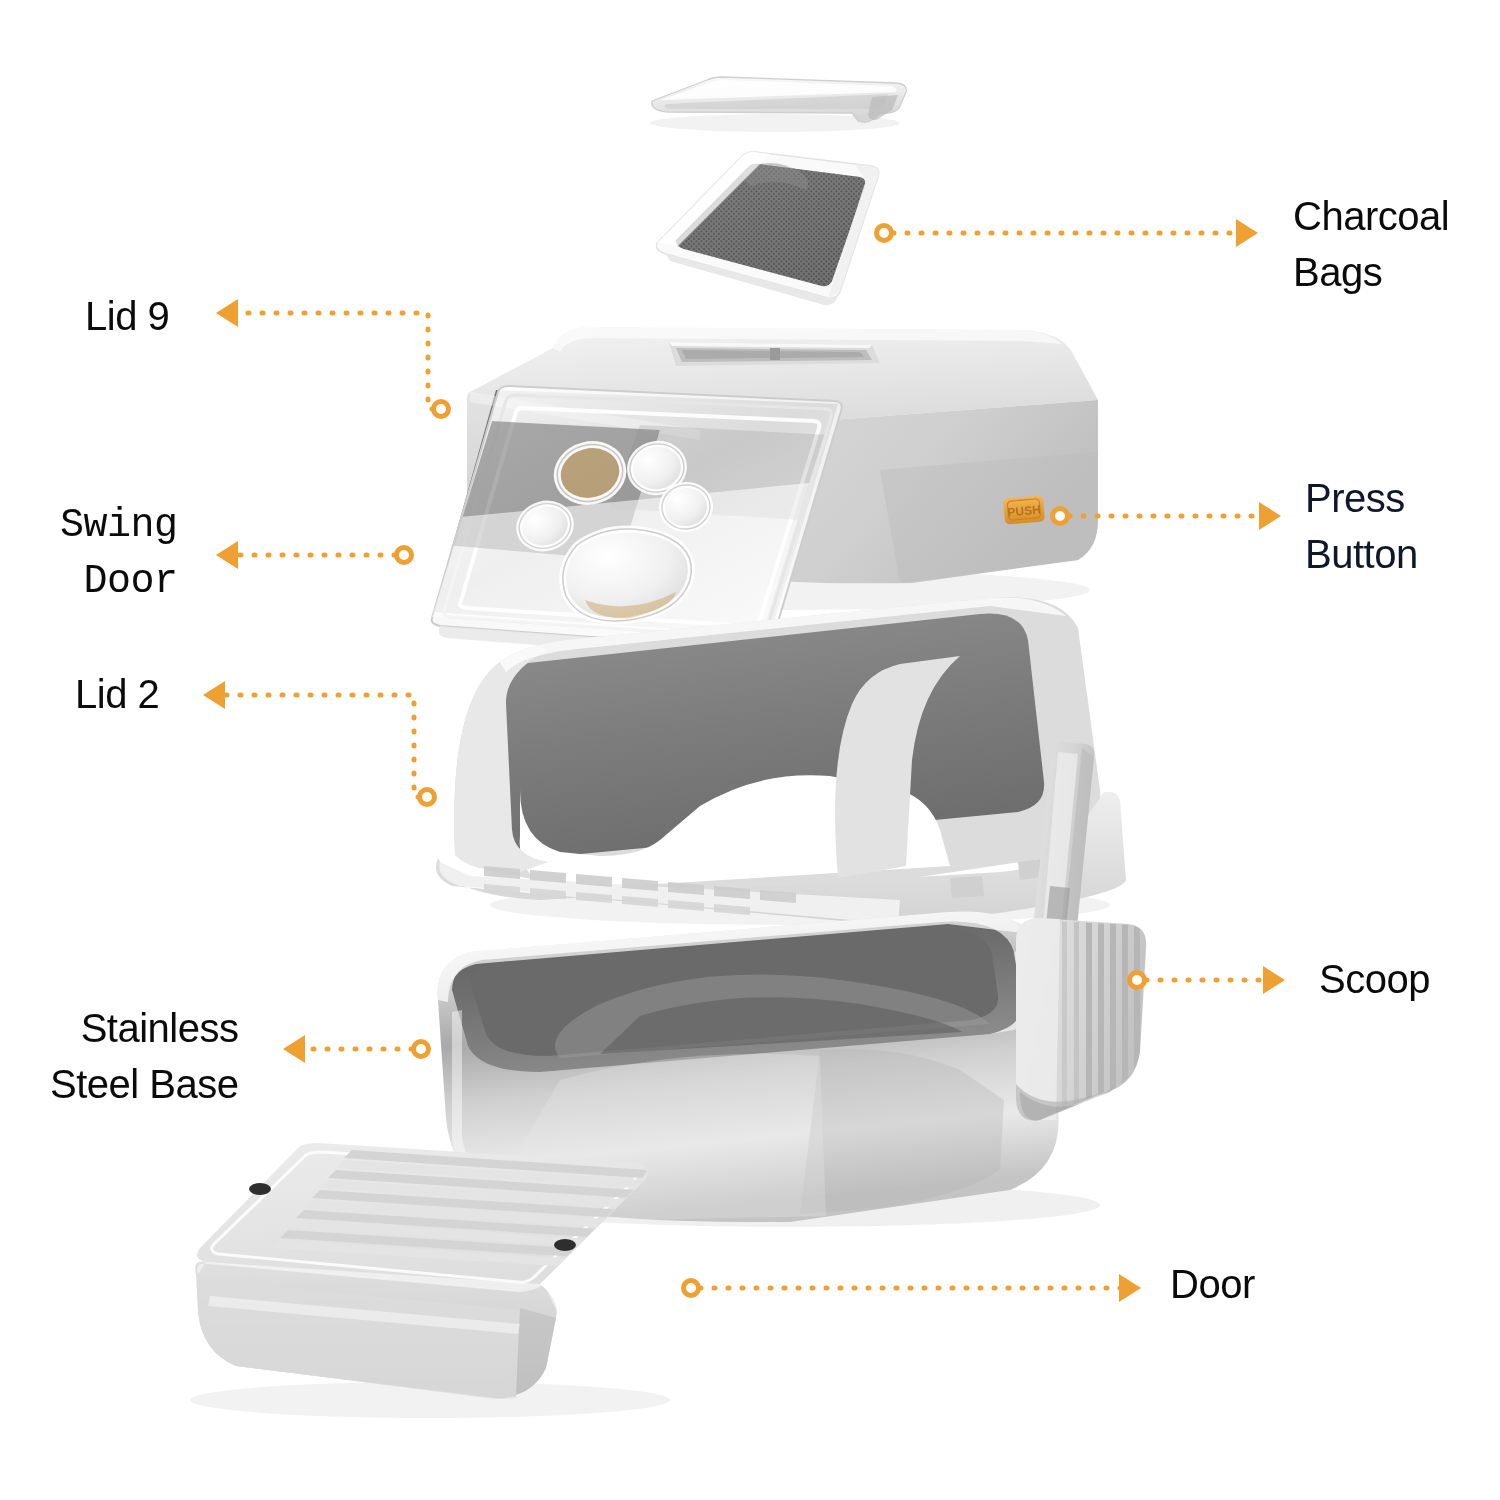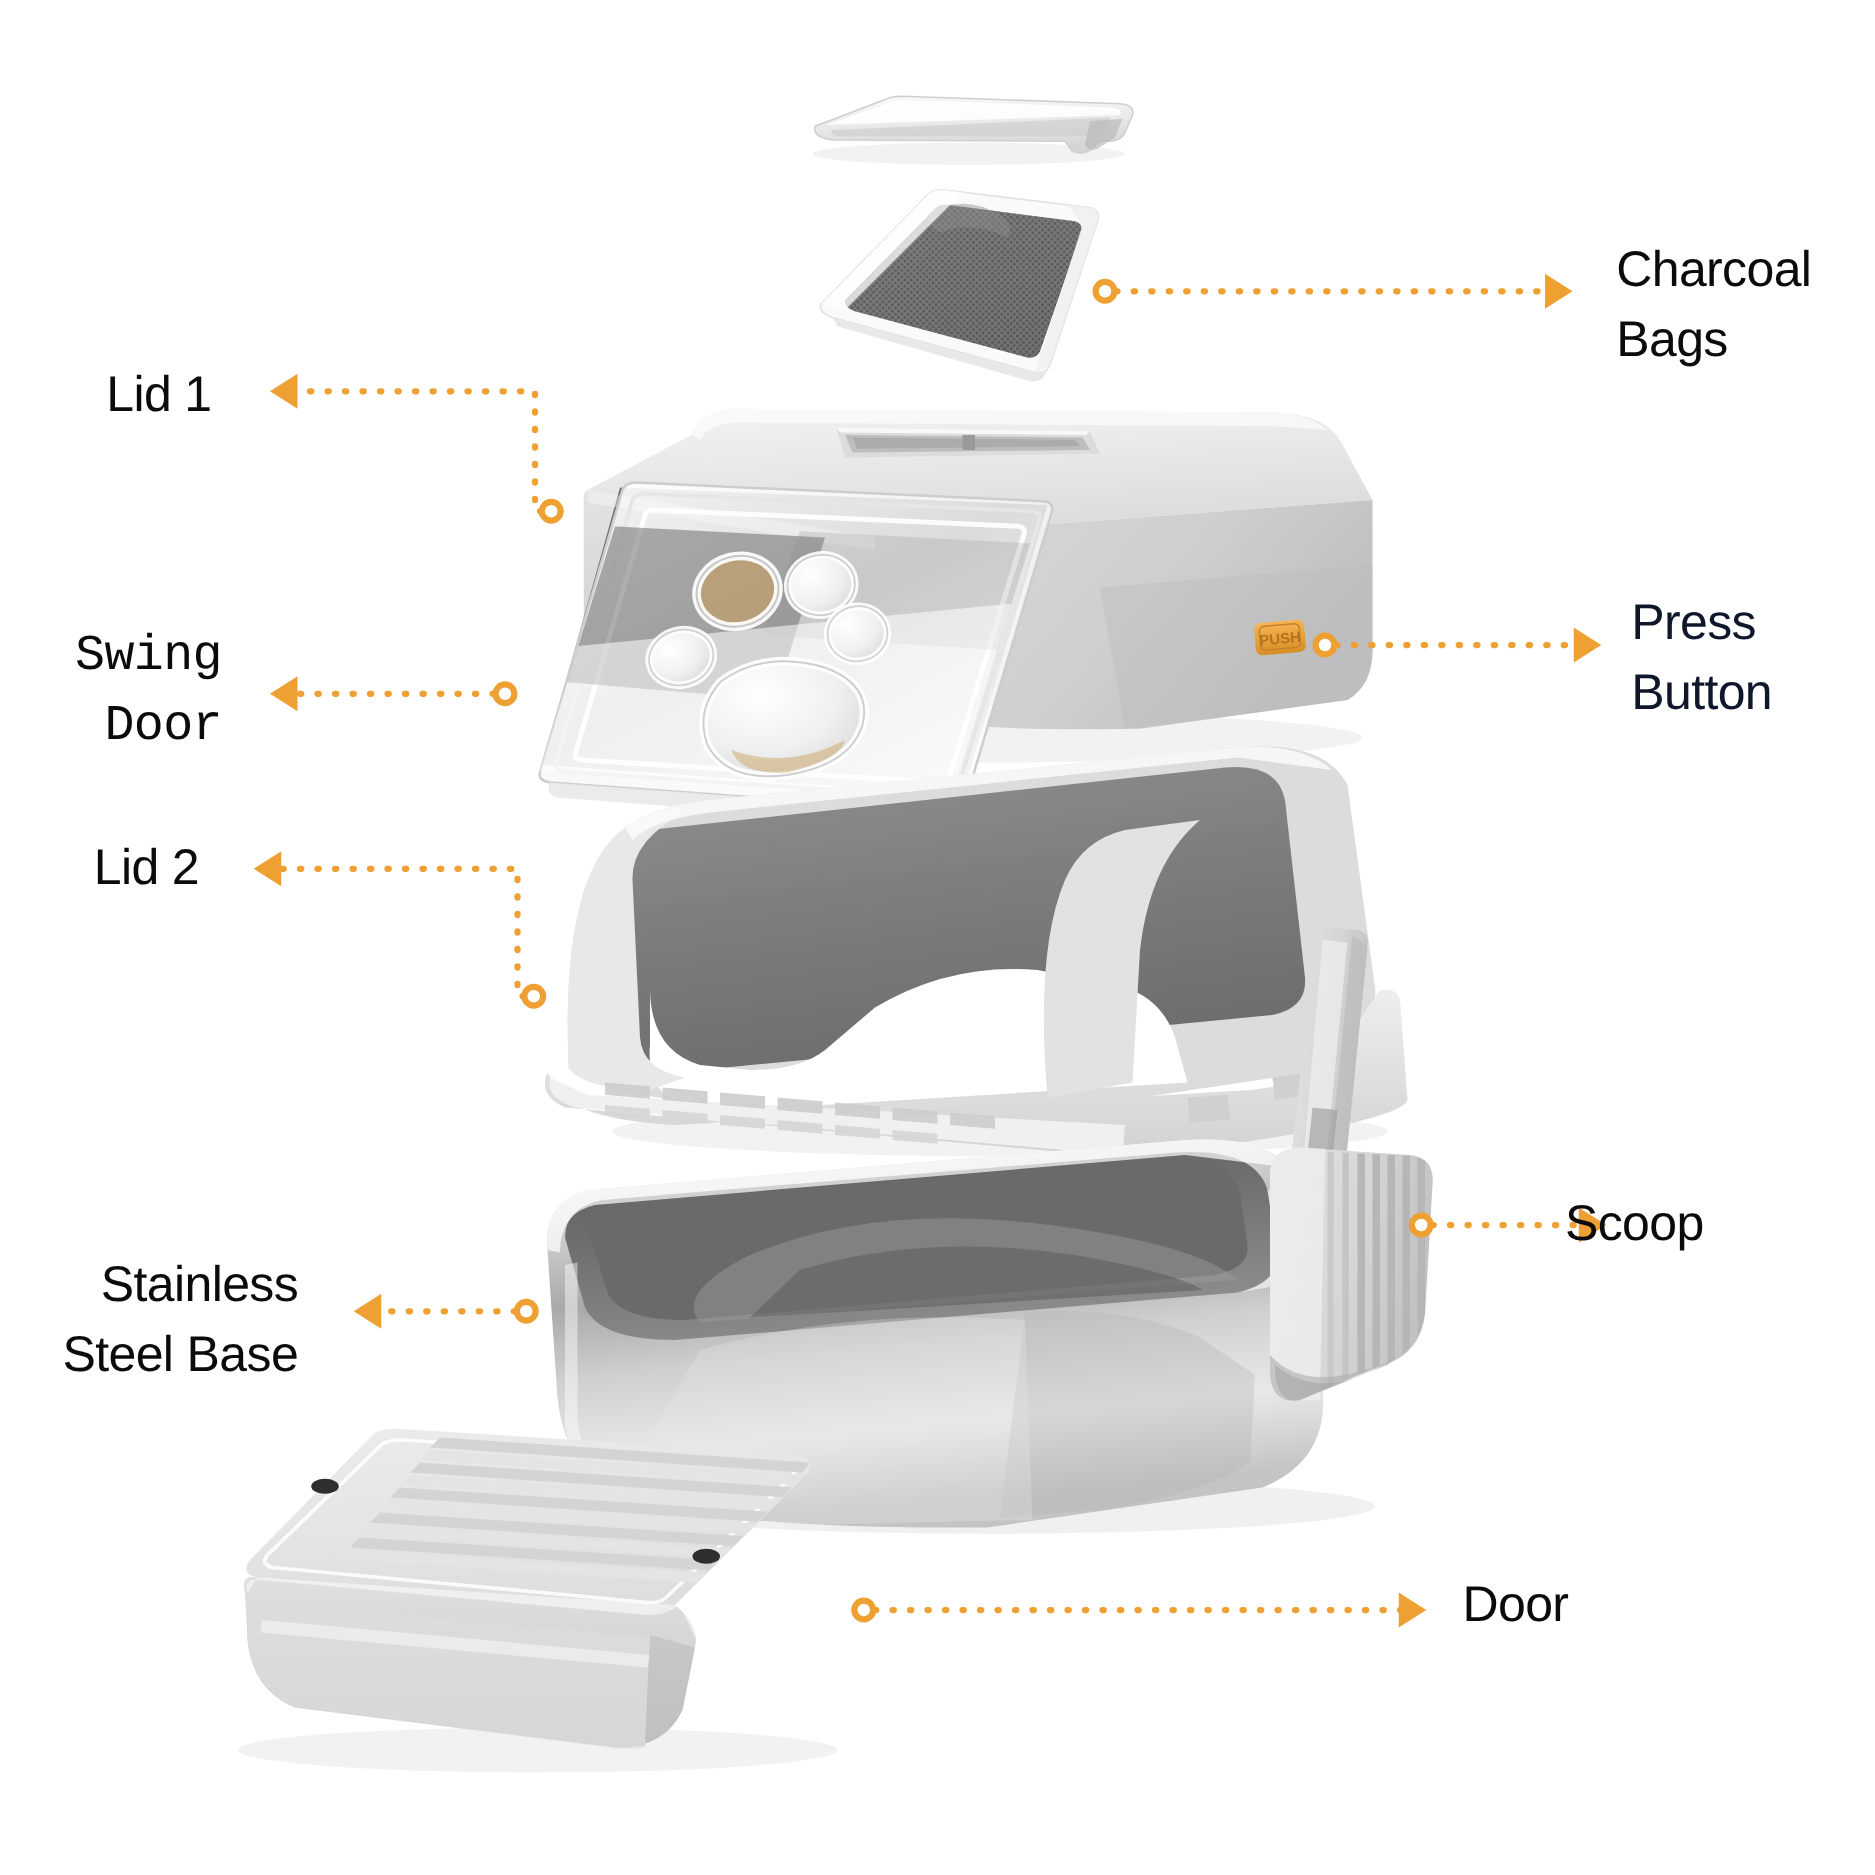--- a/index.html
+++ b/index.html
@@ -395,24 +395,24 @@
         <circle cx="421" cy="1049" r="7.5" fill="#fff" stroke="#efa033" stroke-width="5"></circle>
         <path d="M 283 1049 L 305 1035 L 305 1063 Z" fill="#efa033"></path>
         <circle cx="691" cy="1288" r="7.5" fill="#fff" stroke="#efa033" stroke-width="5"></circle>
         <path d="M 1141 1288 L 1119 1274 L 1119 1302 Z" fill="#efa033"></path>
       </g>
   </svg>
 
   <div id="labels">
       <div class="label l" style="left: 1293px; top: 188px; color: rgb(11, 11, 11);">Charcoal
 Bags</div>
-      <div class="label r" style="left: 85px; top: 288px; color: rgb(11, 11, 11);">Lid 1</div>
+      <div class="label r" style="left: 85px; top: 288px; color: rgb(11, 11, 11);">Lid 9</div>
       <div class="label r" style="left: 60px; top: 498px; color: rgb(11, 11, 11); font-family: Liberation Mono, monospace;">Swing
 Door</div>
       <div class="label l" style="left: 1305px; top: 470px; color: #0f172a;">Press
 Button</div>
       <div class="label r" style="left: 75px; top: 666px; color: rgb(11, 11, 11);">Lid 2</div>
-      <div class="label l" style="left: 1252px; top: 951px; color: rgb(11, 11, 11);">Scoop</div>
+      <div class="label l" style="left: 1319px; top: 951px; color: rgb(11, 11, 11);">Scoop</div>
       <div class="label r" style="left: 50px; top: 1000px; color: rgb(11, 11, 11);">Stainless
 Steel Base</div>
       <div class="label l" style="left: 1170px; top: 1256px; color: rgb(11, 11, 11);">Door</div>
     </div>
 </div>
 
 </body></html>

